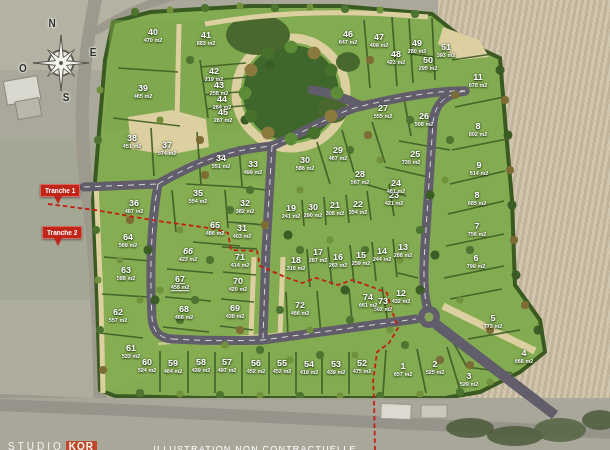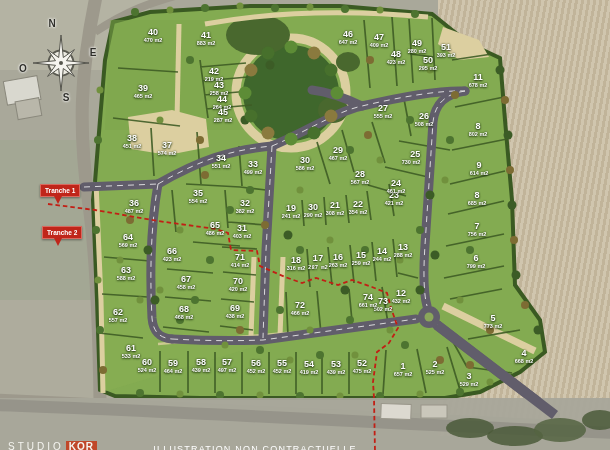--- a/index.html
+++ b/index.html
@@ -306,21 +306,21 @@
         <span class="area">244 m2</span>
       </div>
       <div class="lot" style="left: 361px; top: 259px;">
         <span class="num">15</span>
         <span class="area">259 m2</span>
       </div>
       <div class="lot" style="left: 338px; top: 261px;">
         <span class="num">16</span>
         <span class="area">263 m2</span>
       </div>
-      <div class="lot" style="left: 318px; top: 263px; font-family: Liberation Mono, monospace;">
+      <div class="lot" style="left: 318px; top: 256px;">
         <span class="num">17</span>
         <span class="area">287 m2</span>
       </div>
       <div class="lot" style="left: 296px; top: 264px;">
         <span class="num">18</span>
         <span class="area">316 m2</span>
       </div>
       <div class="lot" style="left: 291px; top: 212px;">
         <span class="num">19</span>
         <span class="area">241 m2</span>
@@ -502,25 +502,25 @@
         <span class="area">588 m2</span>
       </div>
       <div class="lot" style="left: 128px; top: 241px;">
         <span class="num">64</span>
         <span class="area">569 m2</span>
       </div>
       <div class="lot" style="left: 215px; top: 229px;">
         <span class="num">65</span>
         <span class="area">486 m2</span>
       </div>
-      <div class="lot" style="left: 172px; top: 255px;">
+      <div class="lot" style="left: 188px; top: 255px; font-style: italic;">
         <span class="num">66</span>
         <span class="area">423 m2</span>
       </div>
-      <div class="lot" style="left: 186px; top: 283px;">
+      <div class="lot" style="left: 180px; top: 283px; text-decoration: underline;">
         <span class="num">67</span>
         <span class="area">458 m2</span>
       </div>
       <div class="lot" style="left: 184px; top: 313px;">
         <span class="num">68</span>
         <span class="area">468 m2</span>
       </div>
       <div class="lot" style="left: 235px; top: 312px;">
         <span class="num">69</span>
         <span class="area">438 m2</span>

